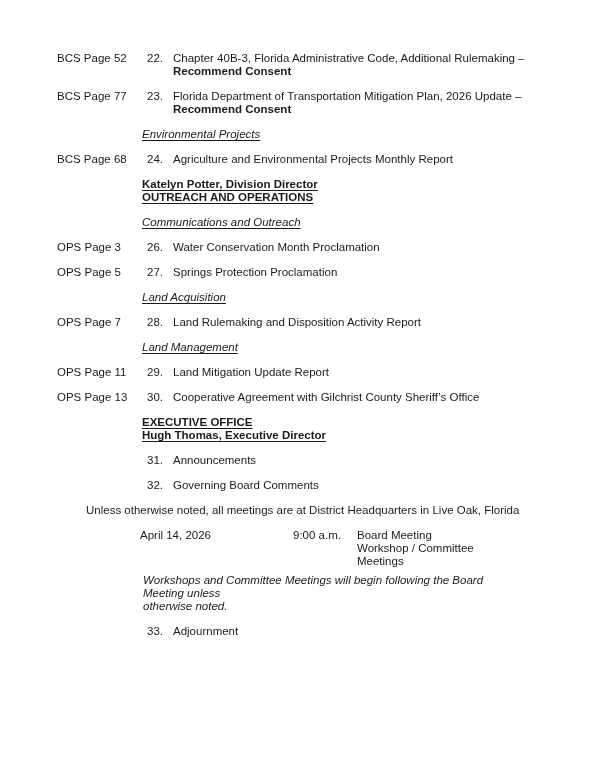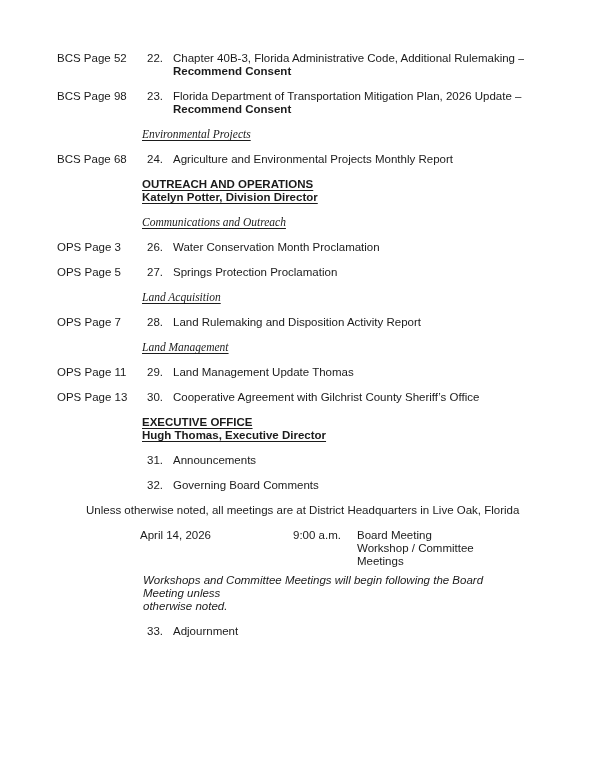--- a/index.html
+++ b/index.html
@@ -26,21 +26,20 @@
     grid-template-columns: 90px 26px 372px;
     margin: 0 0 12px 57px;
   }
   .item .pref { white-space: nowrap; }
   .item .num  { white-space: nowrap; }
   .item .txt  { }
   .bold-line  { font-weight: bold; }
   .subsection {
     margin: 0 0 12px 142px;
     font-style: italic;
-    font-family: Liberation Serif, serif;
   }
   .subsection span { text-decoration: underline; text-underline-offset: 2px; }
   .division {
     margin: 0 0 12px 142px;
     font-weight: bold;
   }
   .division div span { text-decoration: underline; text-underline-offset: 2px; }
   .location-note {
     margin: 0 0 12px 86px;
   }
@@ -63,41 +62,41 @@
   <div class="item">
     <div class="pref">BCS Page 52</div>
     <div class="num">22.</div>
     <div class="txt">
       <span>Chapter 40B-3, Florida Administrative Code, Additional Rulemaking –</span>
       <div class="bold-line">Recommend Consent</div>
     </div>
   </div>
 
   <div class="item">
-    <div class="pref">BCS Page 98</div>
+    <div class="pref">BCS Page 77</div>
     <div class="num">23.</div>
     <div class="txt">
       <span>Florida Department of Transportation Mitigation Plan, 2026 Update –</span>
       <div class="bold-line">Recommend Consent</div>
     </div>
   </div>
 
   <div class="subsection">
     <span>Environmental Projects</span>
   </div>
 
   <div class="item">
     <div class="pref">BCS Page 68</div>
     <div class="num">24.</div>
     <div class="txt">Agriculture and Environmental Projects Monthly Report</div>
   </div>
 
   <div class="division">
+    <div><span>Katelyn Potter, Division Director</span></div>
     <div><span>OUTREACH AND OPERATIONS</span></div>
-    <div><span>Katelyn Potter, Division Director</span></div>
   </div>
 
   <div class="subsection">
     <span>Communications and Outreach</span>
   </div>
 
 
   <div class="item">
     <div class="pref">OPS Page 3</div>
     <div class="num">26.</div>
@@ -120,21 +119,21 @@
     <div class="txt">Land Rulemaking and Disposition Activity Report</div>
   </div>
 
   <div class="subsection">
     <span>Land Management</span>
   </div>
 
   <div class="item">
     <div class="pref">OPS Page 11</div>
     <div class="num">29.</div>
-    <div class="txt">Land Management Update Thomas</div>
+    <div class="txt">Land Mitigation Update Report</div>
   </div>
 
   <div class="item">
     <div class="pref">OPS Page 13</div>
     <div class="num">30.</div>
     <div class="txt">Cooperative Agreement with Gilchrist County Sheriff’s Office</div>
   </div>
 
   <div class="division">
     <div><span>EXECUTIVE OFFICE</span></div>

